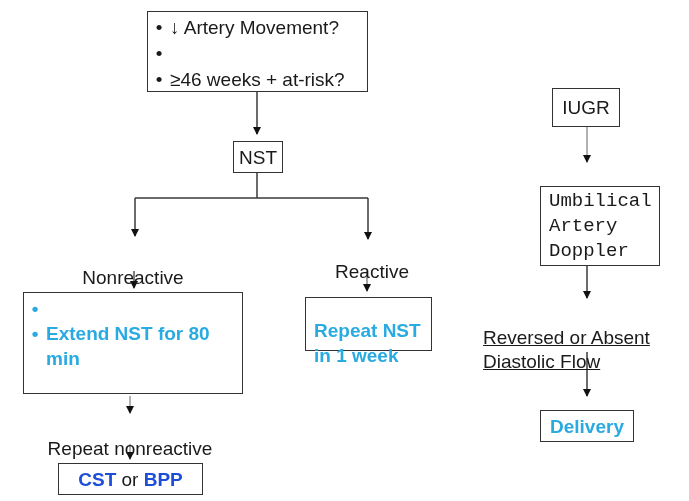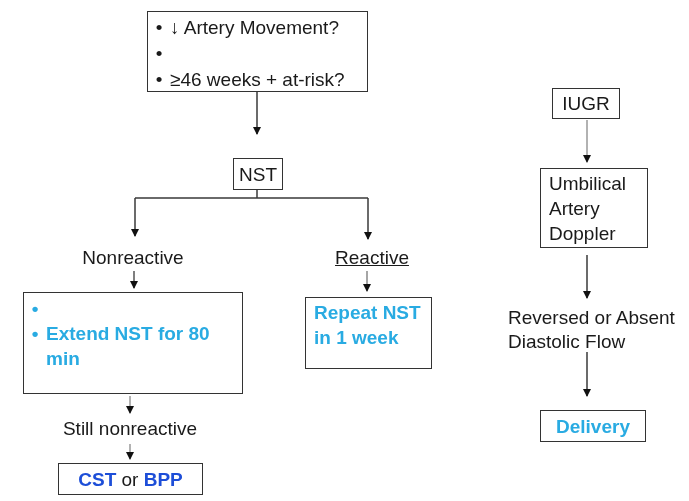--- a/index.html
+++ b/index.html
@@ -15,20 +15,21 @@
   .box.center { display:flex; align-items:center; justify-content:center; }
   .bullets { padding:3px 6px 3px 0; }
   .bullet-row { display:flex; }
   .bullet-glyph { width:22px; flex:0 0 22px; text-align:center; }
   .bullet-text { flex:1; }
   .top-box { line-height:26px; }
   .blue { color:#29ABE2; font-weight:bold; }
   .label {
     position:absolute; font-size:19px; line-height:23px; text-align:center;
     white-space:nowrap;
+    margin-top:20px;
   }
   .label.left-align { text-align:left; white-space:normal; line-height:24px; }
   .accent-bold { color:#1d4ed8; font-weight:bold; }
 </style>
 </head>
 <body>
 
 <div class="canvas">
 
   <svg class="wires" viewBox="0 0 689 501">
@@ -57,54 +58,54 @@
     </div>
     <div class="bullet-row">
       <span class="bullet-glyph">•</span>
     </div>
     <div class="bullet-row">
       <span class="bullet-glyph">•</span>
       <span class="bullet-text">≥46 weeks + at-risk?</span>
     </div>
   </div>
 
-  <div class="box center" style="left:233px; top:141px; width:50px; height:32px;margin-top:17px;">
+  <div class="box center" style="left:233px; top:141px; width:50px; height:32px;">
     <span>NST</span>
   </div>
 
   <div class="label" style="left:58px; top:246px; width:150px;">Nonreactive</div>
-  <div class="label" style="left:297px; top:246px; width:150px;text-decoration:underline;">Reactive</div>
+  <div class="label" style="left:297px; top:240px; width:150px;">Reactive</div>
 
   <div class="box bullets" style="left:23px; top:292px; width:220px; height:102px;">
     <div class="bullet-row blue">
       <span class="bullet-glyph">•</span>
     </div>
     <div class="bullet-row blue">
       <span class="bullet-glyph">•</span>
       <span class="bullet-text">Extend NST for 80 min</span>
     </div>
   </div>
 
-  <div class="label" style="left:30px; top:417px; width:200px;">Still nonreactive</div>
+  <div class="label" style="left:30px; top:417px; width:200px;">Repeat nonreactive</div>
 
   <div class="box center" style="left:58px; top:463px; width:145px; height:32px;">
     <span><span class="accent-bold">CST</span><span> or </span><span class="accent-bold">BPP</span></span>
   </div>
 
-  <div class="box" style="left:305px; top:297px; width:127px; height:72px; padding:2px 8px;">
+  <div class="box" style="left:305px; top:297px; width:127px; height:54px; padding:20px 8px;">
     <span class="blue">Repeat NST in 1 week</span>
   </div>
 
-  <div class="box center" style="left:552px; top:88px; width:68px; height:31px;text-align:center;">
+  <div class="box center" style="left:552px; top:88px; width:68px; height:39px;text-align:center;">
     <span>IUGR</span>
   </div>
 
-  <div class="box" style="left:540px; top:168px; width:108px; height:80px; padding:2px 8px;">
+  <div class="box" style="left:540px; top:186px; width:120px; height:80px; padding:2px 8px;font-family:Liberation Mono, monospace;">
     <span>Umbilical Artery Doppler</span>
   </div>
 
-  <div class="label left-align" style="left:508px; top:306px; width:180px;">Reversed or Absent Diastolic Flow</div>
+  <div class="label left-align" style="left:483px; top:306px; width:180px;text-decoration:underline;">Reversed or Absent Diastolic Flow</div>
 
-  <div class="box center" style="left:540px; top:410px; width:106px; height:32px;">
+  <div class="box center" style="left:540px; top:410px; width:94px; height:32px;">
     <span class="blue">Delivery</span>
   </div>
 
 </div>
 
 </body></html>

